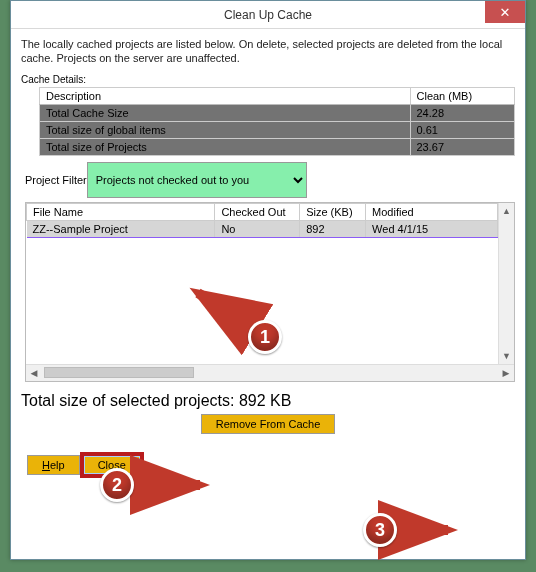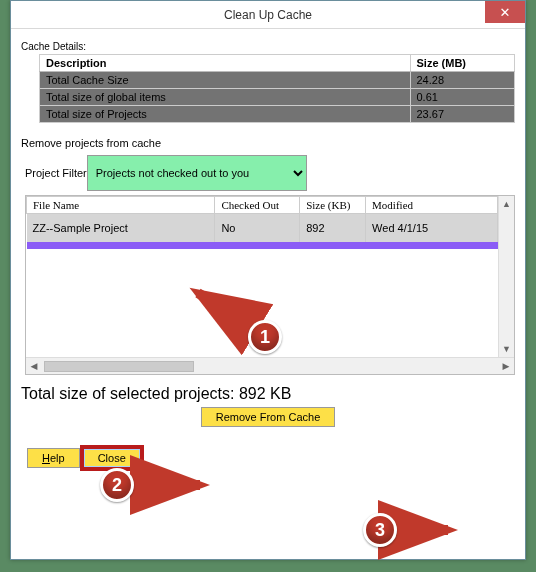--- a/index.html
+++ b/index.html
@@ -65,21 +65,21 @@
     margin-left: 18px;
     width: calc(100% - 18px);
   }
   .cache-table th, .cache-table td {
     border: 1px solid #ccc;
     padding: 2px 6px;
     text-align: left;
     background: #737373;
   }
   .cache-table th {
-    font-weight: bold;
+    font-weight: normal;
     background: #fff;
     border-bottom: 1px solid #bbb;
   }
   .group-label {
     margin-top: 14px;
     font-size: 11px;
   }
   .filter-row {
     display: flex;
     align-items: center;
@@ -134,41 +134,40 @@
     border-collapse: collapse;
     width: calc(100% - 16px);
     font-size: 11px;
   }
   .projects-table th {
     text-align: left;
     font-weight: normal;
     border: 1px solid #ccc;
     padding: 2px 6px;
     background: #fff;
-    font-family: Liberation Serif, serif;
   }
   .projects-table td {
     border-right: 1px solid #ccc;
-    border-bottom: 7px solid #8b5cf6;
-    padding: 8px 6px;
+    border-bottom: 1px solid #8b5cf6;
+    padding: 2px 6px;
   }
   .projects-table tr.selected td {
     background: #d6d6d6;
   }
   .sel-underline {
     border-bottom: 2px solid #1b7a3f;
   }
   .total-line {
     margin-top: 10px;
     font-size: 16px;
   }
   .btn {
     font-size: 11px;
     padding: 3px 14px;
-    background: #fde047;
+    background: #eab308;
     border: 1px solid #999;
     cursor: pointer;
   }
   .btn:focus, .btn.default {
     border: 4px solid #b91c1c;
     box-shadow: 0 0 0 1px #a6d1ff inset;
   }
   .remove-row {
     text-align: center;
     margin-top: 4px;
@@ -206,47 +205,47 @@
 
   <div class="titlebar">
     <span class="titlebar-text">Clean Up Cache</span>
     <div class="close-btn">
       <span>✕</span>
     </div>
   </div>
 
   <div class="body">
 
+    <div class="intro">The locally cached projects are listed below. On delete, selected projects are deleted from the local cache. Projects on the server are unaffected.</div>
 
     <div class="section-label">Cache Details:</div>
 
     <table class="cache-table">
       <thead>
         <tr>
           <th style="width:78%">Description</th>
-          <th>Size (MB)</th>
+          <th>Clean (MB)</th>
         </tr>
       </thead>
       <tbody>
         <tr>
           <td>Total Cache Size</td>
           <td>24.28</td>
         </tr>
         <tr>
           <td>Total size of global items</td>
           <td>0.61</td>
         </tr>
         <tr>
           <td>Total size of Projects</td>
           <td>23.67</td>
         </tr>
       </tbody>
     </table>
 
-    <div class="group-label">Remove projects from cache</div>
 
     <div class="filter-row">
       <span>Project Filter</span>
       <select>
         <option>Projects not checked out to you</option>
       </select>
     </div>
 
     <div class="projects-box">
       <table class="projects-table">

